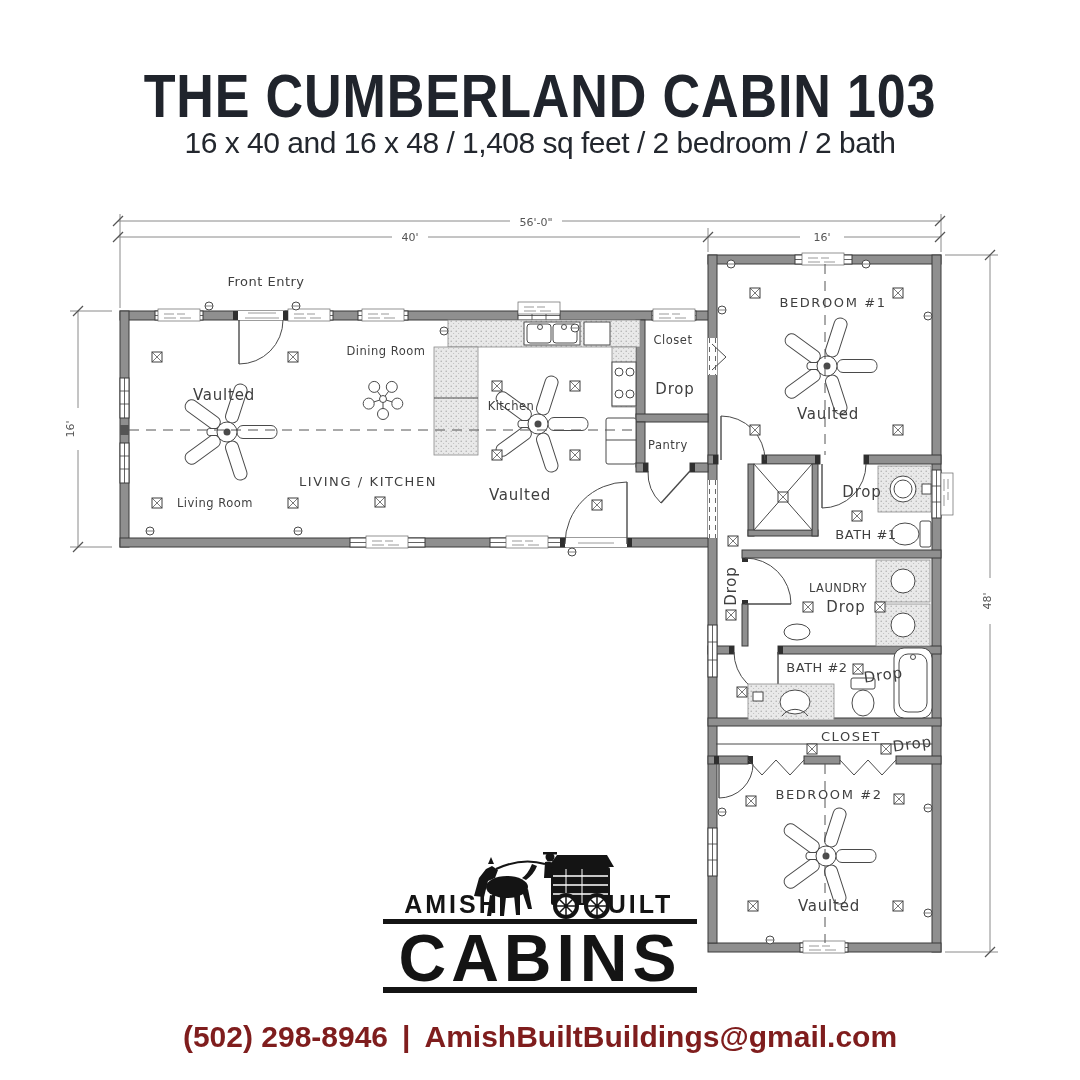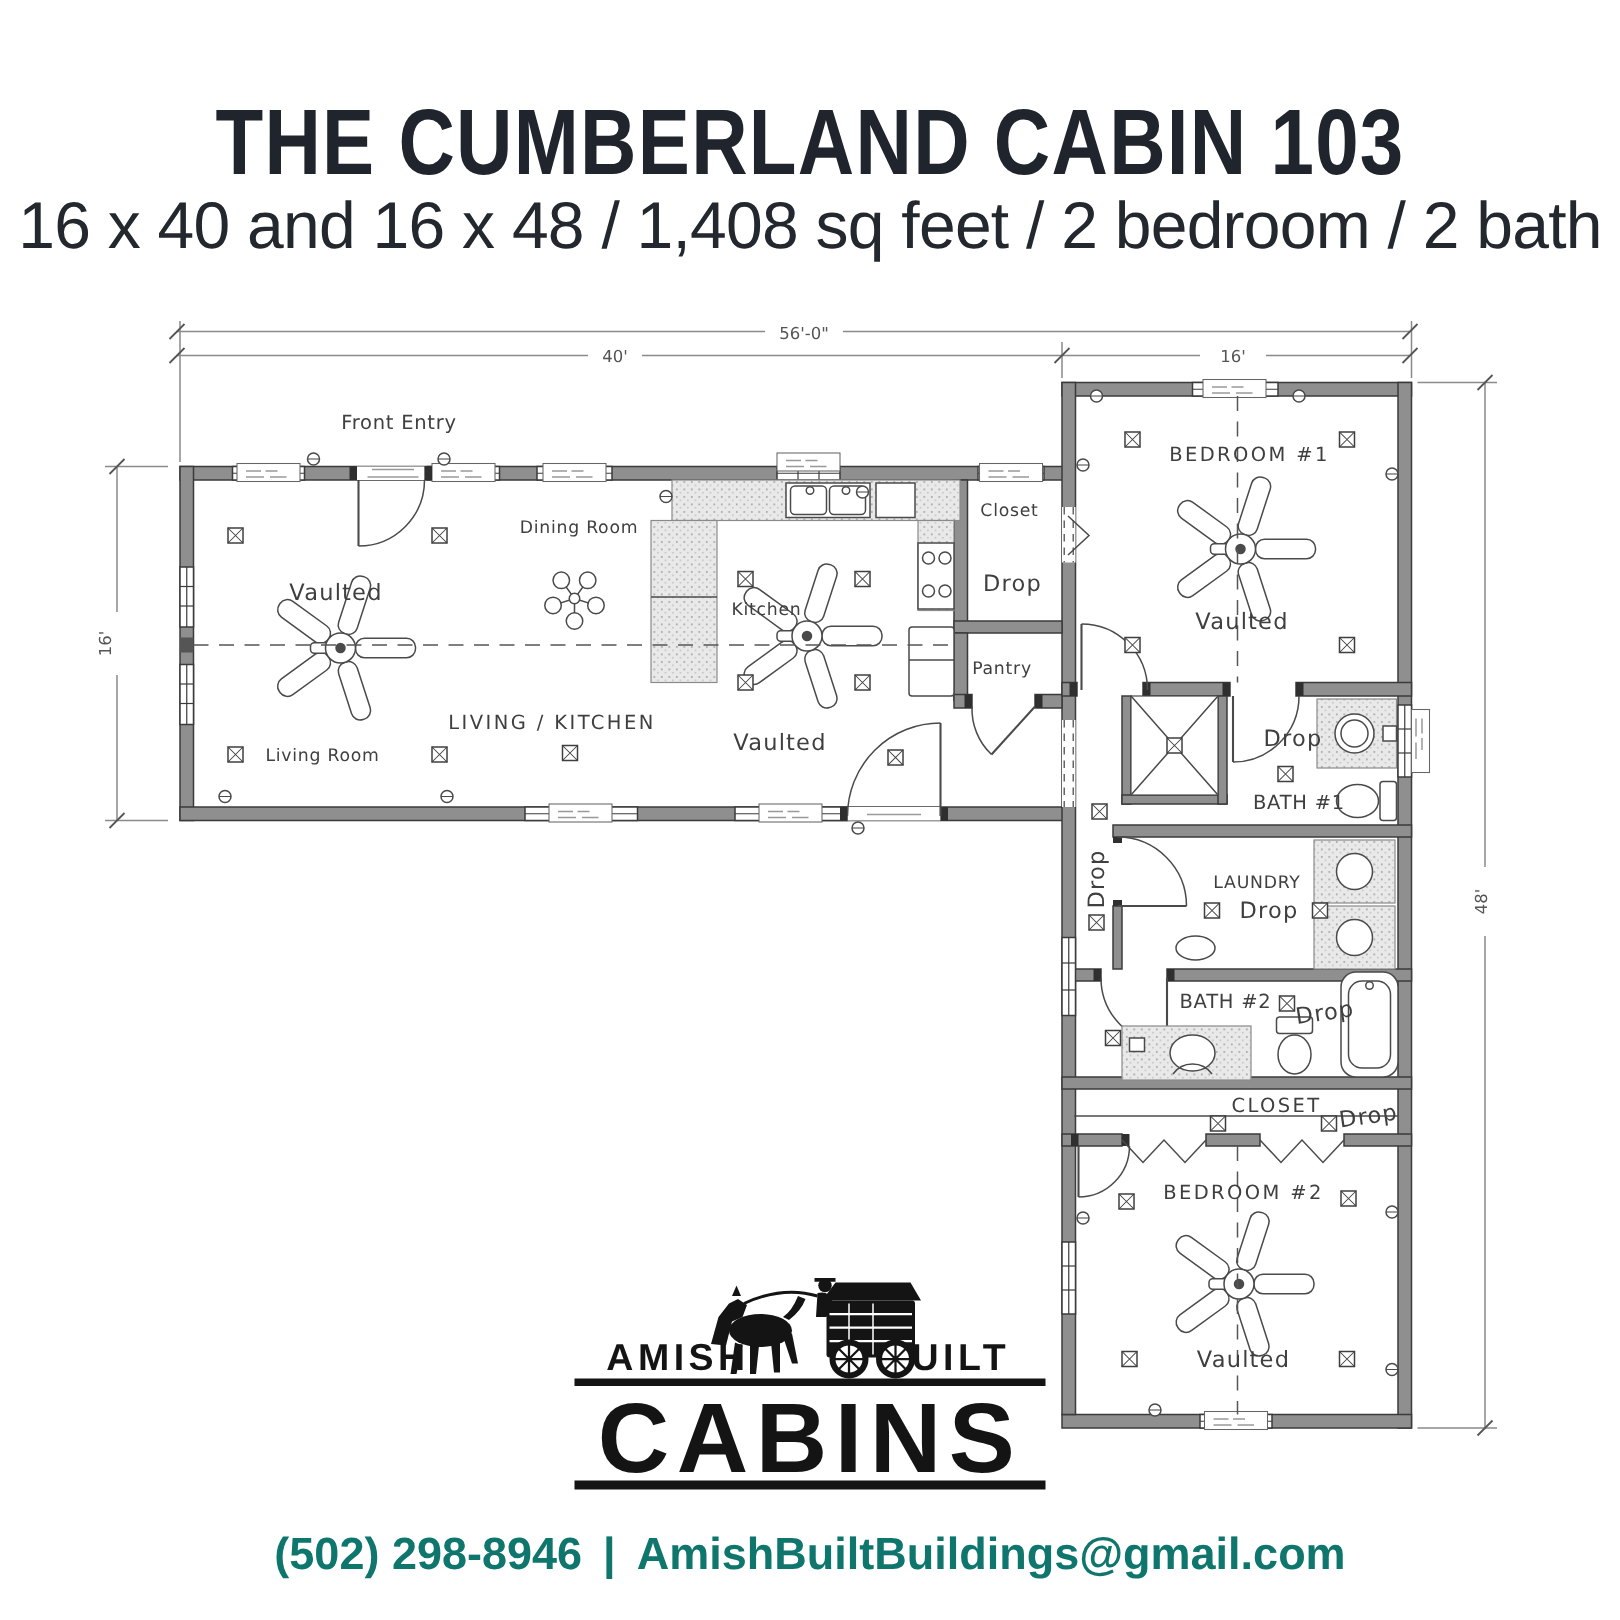--- a/index.html
+++ b/index.html
@@ -3,23 +3,23 @@
 <meta charset="utf-8">
 <style>
   html,body{margin:0;padding:0;}
   body{width:1080px;height:1080px;background:#ffffff;position:relative;overflow:hidden;
        font-family:"Liberation Sans",sans-serif;}
   .header{position:absolute;top:0;left:0;width:1080px;text-align:center;}
   .title{position:absolute;top:60px;left:0;width:1080px;text-align:center;
          font-weight:700;font-size:62px;color:#20242c;transform:scaleX(.84);transform-origin:50% 50%;
          letter-spacing:1px;white-space:nowrap;}
   .subtitle{position:absolute;top:126px;left:0;width:1080px;text-align:center;
-         font-weight:400;font-size:44px;color:#23272e;letter-spacing:-0.5px;white-space:nowrap;}
+         font-weight:400;font-size:30px;color:#23272e;letter-spacing:-0.5px;white-space:nowrap;}
   .footer{position:absolute;top:1020px;left:0;width:1080px;text-align:center;
-         font-weight:700;font-size:30px;color:#0f766e;white-space:nowrap;}
+         font-weight:700;font-size:30px;color:#7f1d1d;white-space:nowrap;}
   .footer span{margin:0 7px;}
   svg{position:absolute;top:0;left:0;}
   
   .wall{fill:#8f8f8f;stroke:#3b3b3b;stroke-width:1;}
   .cap{fill:#2f2f2f;stroke:none;}
   .thin{stroke:#4a4a4a;stroke-width:1;fill:none;}
   .fix{stroke:#4a4a4a;stroke-width:1;fill:#ffffff;}
   .stip{fill:url(#stipple);stroke:#8a8a8a;stroke-width:0.8;}
   .win{fill:#ffffff;stroke:#3b3b3b;stroke-width:1;}
   .winline{stroke:#3b3b3b;stroke-width:0.8;}

